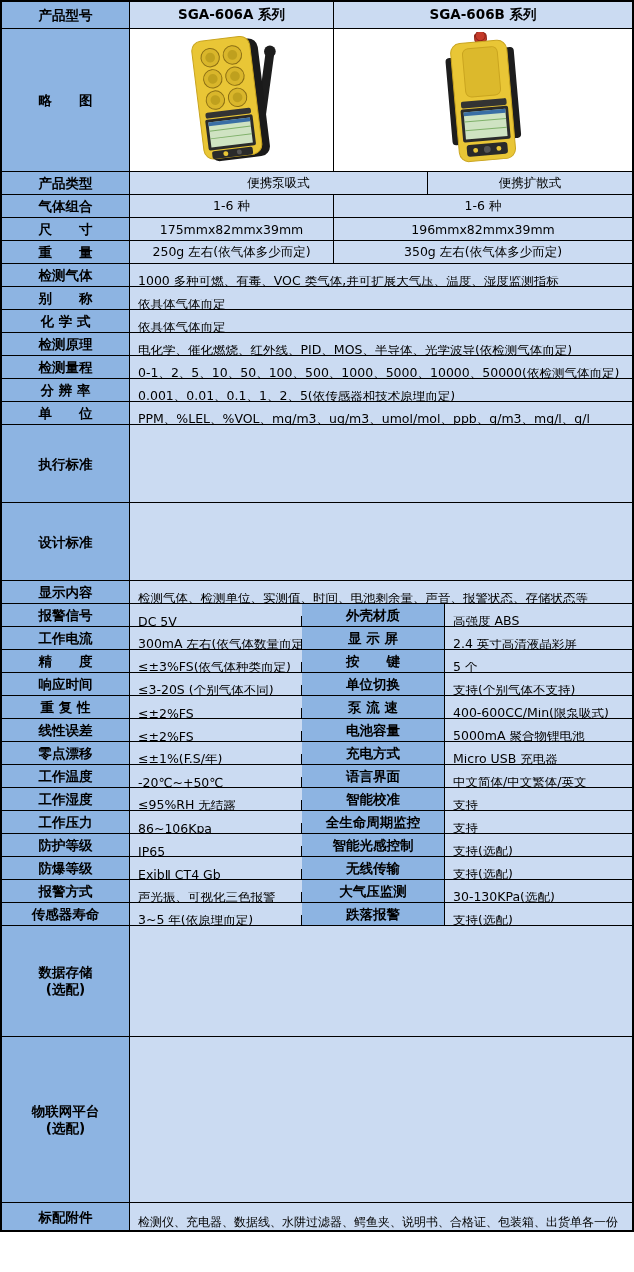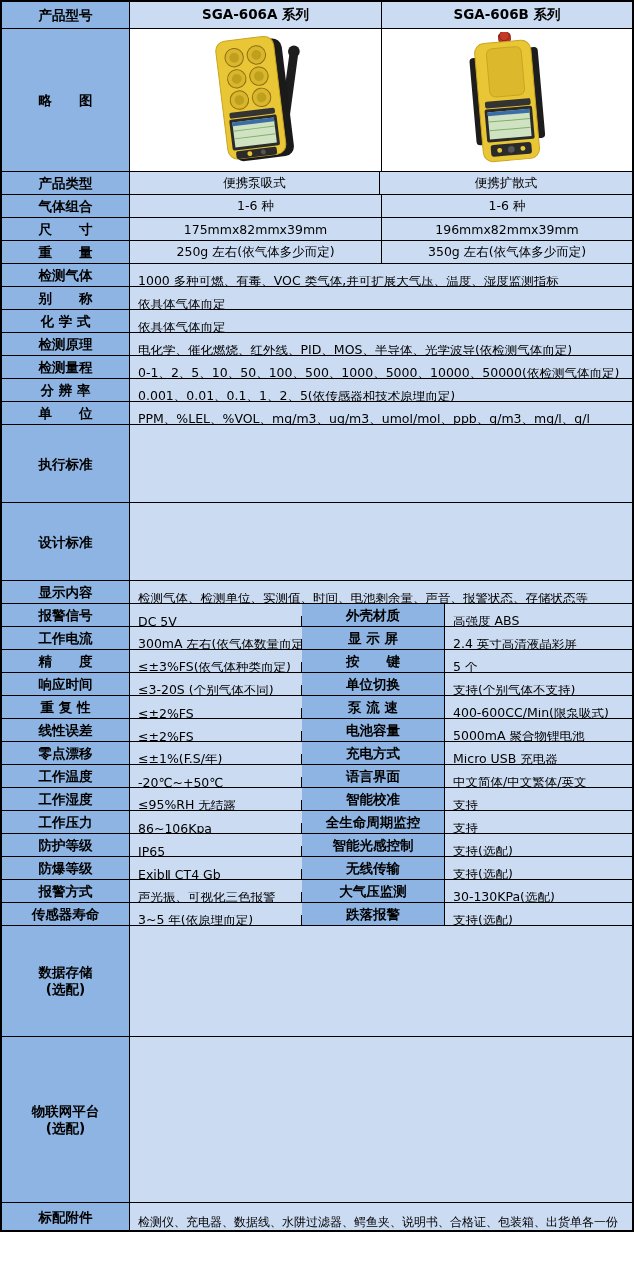--- a/index.html
+++ b/index.html
@@ -7,21 +7,21 @@
   .tbl{box-sizing:border-box;width:634px;border:2px solid #000;background:#cbdbf2;}
   .row{display:flex;border-bottom:1px solid #000;box-sizing:border-box;align-items:stretch;}
   .row.noline{border-bottom:none;}
   .cell{box-sizing:border-box;border-right:1px solid #000;display:flex;align-items:center;overflow:hidden;}
   .cell:last-child{border-right:none;}
   .lbl{background:#8db4e2;font-weight:bold;font-size:13.5px;justify-content:center;text-align:center;line-height:16px;}
   .val{background:#cbdbf2;font-size:12.5px;}
   .val.center{justify-content:center;text-align:center;}
   .val.left{justify-content:flex-start;padding-left:8px;padding-right:4px;white-space:nowrap;margin-top:12px;}
   .w-lbl{width:128px;flex:0 0 auto;}
-  .w-half{width:252px;flex:0 0 auto;}
+  .w-half{width:204px;flex:0 0 auto;}
   .w-half2{flex:1 1 auto;}
   .w-v1{width:172px;flex:0 0 auto;}
   .w-l2{width:143px;flex:0 0 auto;}
   .grow{flex:1 1 auto;}
   .bold{font-weight:bold;font-size:13.5px;}
   .h27{height:27px;}
   .h23{height:23px;}
   .h143{height:143px;}
   .h78{height:78px;}
   .h44{height:44px;}

